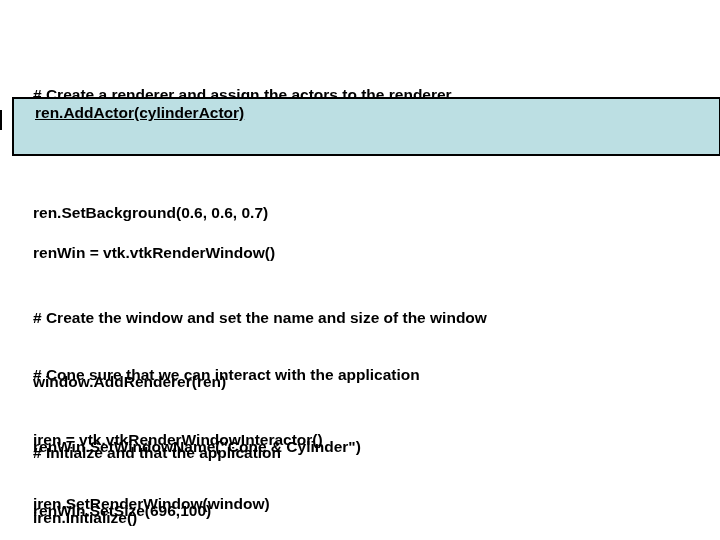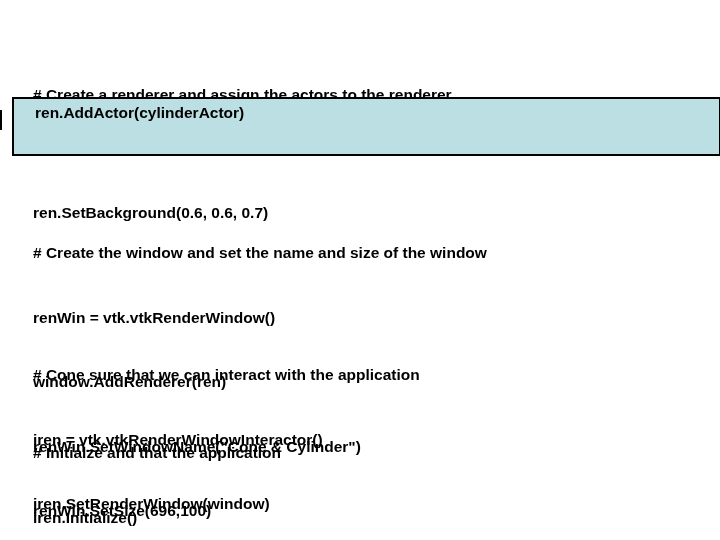--- a/index.html
+++ b/index.html
@@ -53,31 +53,31 @@
 </style>
 </head>
 <body>
 
 <div class="slide">
 
   <div class="code-block block-intro">
     <div class="code-line"># Create a renderer and assign the actors to the renderer</div>
   </div>
 
-  <div class="highlight-box" style="background: rgb(188, 223, 227); border-color: rgb(0, 0, 0);">
+  <div class="highlight-box" style="background: rgb(188, 223, 227); border-color: rgb(0, 0, 0); text-decoration: underline;">
     <div class="code-line">ren.AddActor(cylinderActor)</div>
   </div>
 
   <div class="code-block block-setbg">
     <div class="code-line">ren.SetBackground(0.6, 0.6, 0.7)</div>
   </div>
 
   <div class="code-block block-window">
+    <div class="code-line">renWin = vtk.vtkRenderWindow()</div>
     <div class="code-line"># Create the window and set the name and size of the window</div>
-    <div class="code-line">renWin = vtk.vtkRenderWindow()</div>
     <div class="code-line">window.AddRenderer(ren)</div>
     <div class="code-line">renWin.SetWindowName("Cone &amp; Cylinder")</div>
     <div class="code-line">renWin.SetSize(696,100)</div>
   </div>
 
   <div class="code-block block-interactor">
     <div class="code-line"># Cone sure that we can interact with the application</div>
     <div class="code-line">iren = vtk.vtkRenderWindowInteractor()</div>
     <div class="code-line">iren.SetRenderWindow(window)</div>
   </div>

